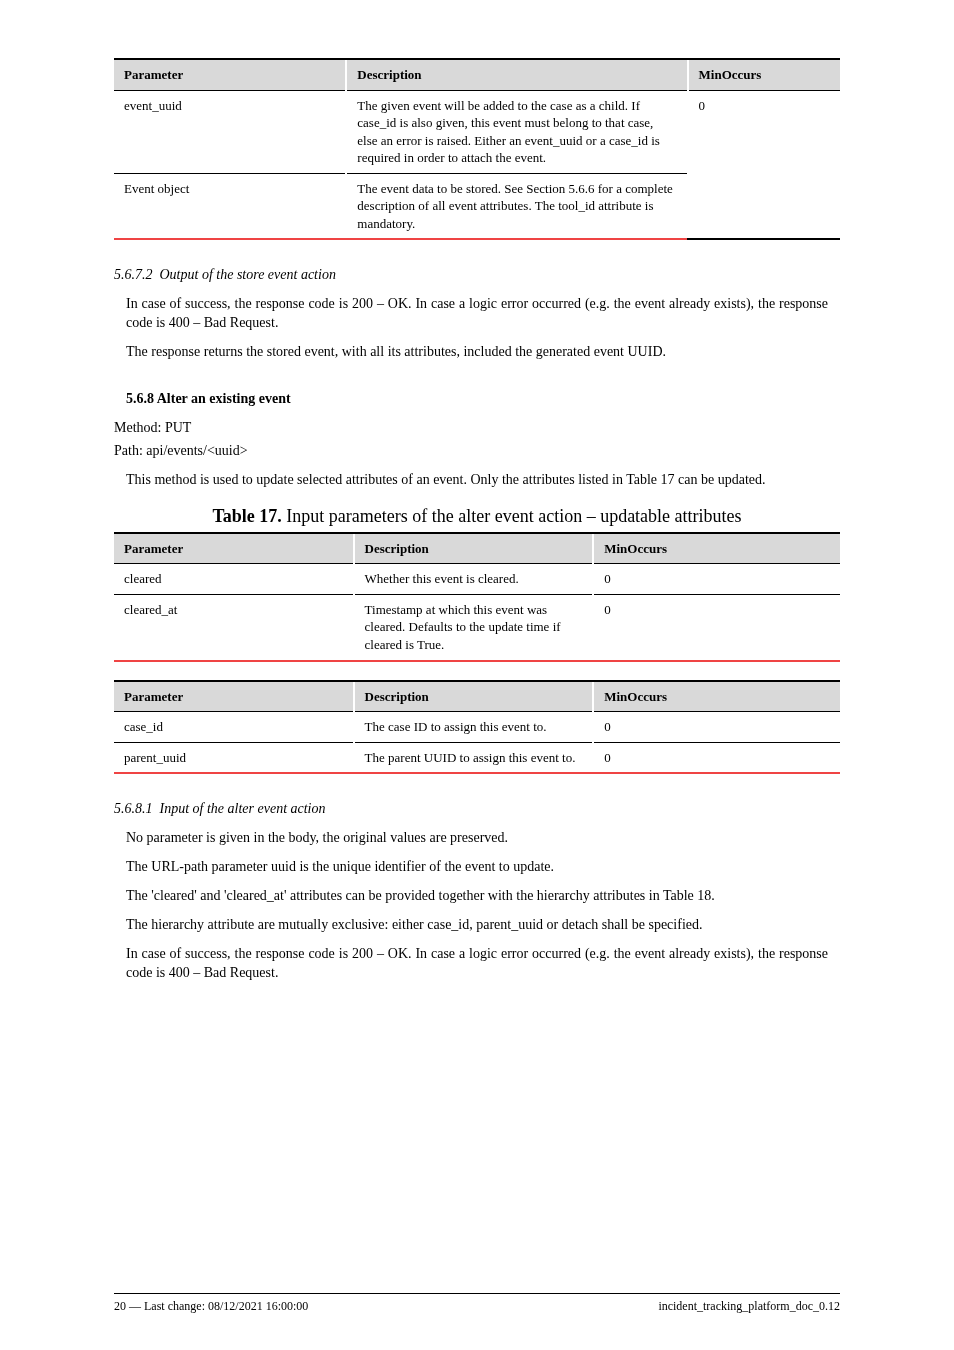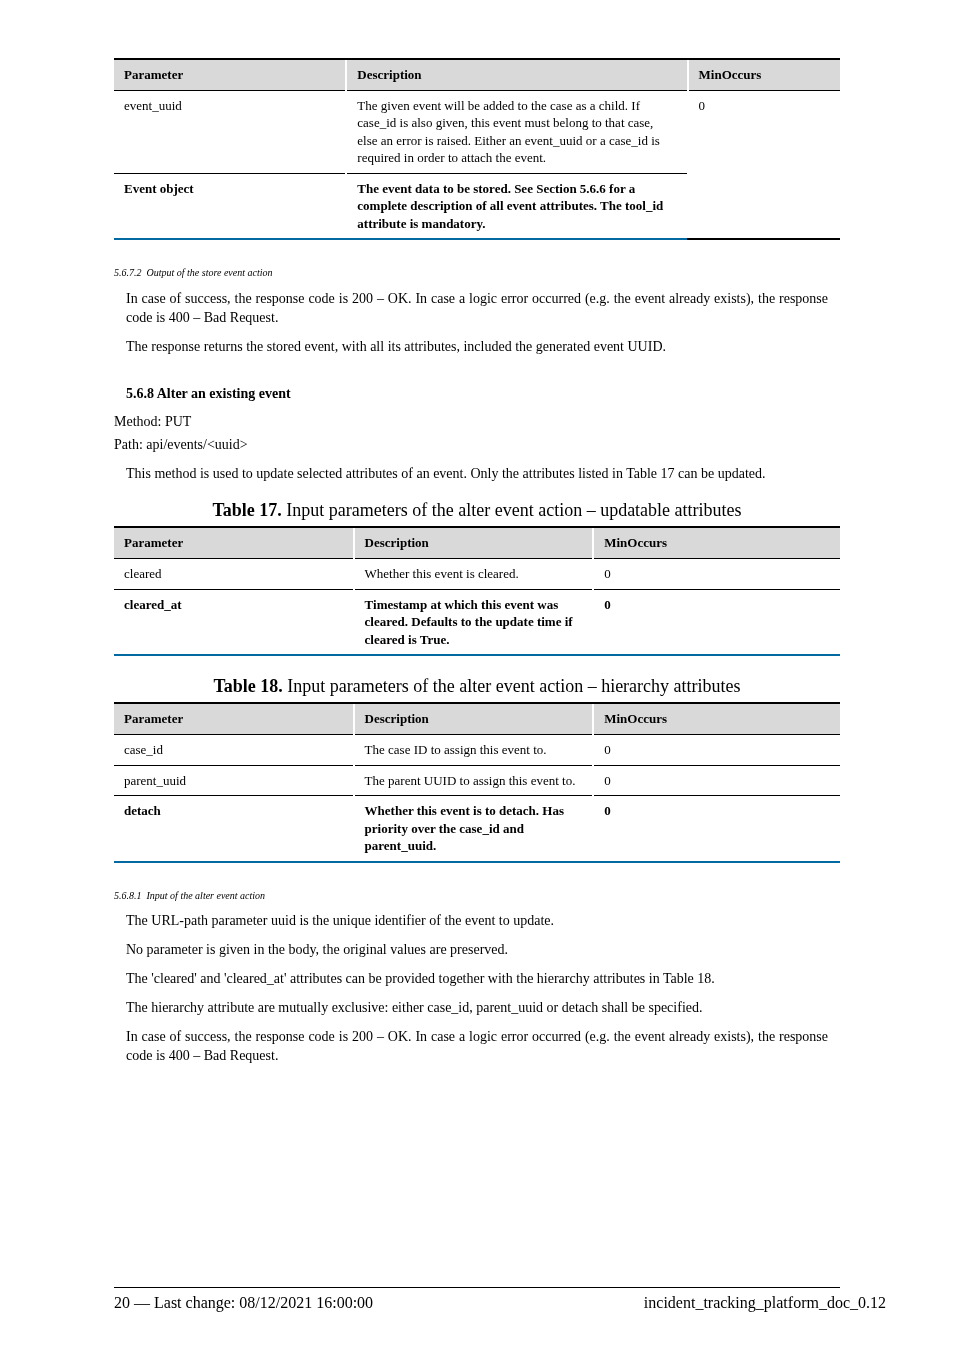--- a/index.html
+++ b/index.html
@@ -35,62 +35,61 @@
   table.tbl th {
     background: #d9d9d9;
     font-weight: bold;
   }
   
   table.tbl tr:first-child th,
   table.tbl tr:first-child td {
     border-top: 2px solid #000;
   }
   table.tbl tr:last-child td {
-    border-bottom: 2px solid #0369a1;
-    font-weight: bold;
+    border-bottom: 2px solid #ef4444;
   }
   
   table.tbl td, table.tbl th {
     border-bottom: 1px solid #000;
   }
   
   table.tbl th + th,
   table.tbl td + td {
     border-left: 2px solid #fff;
     margin-top: 38px;
   }
   
   h4.section {
     font-style: italic;
     font-weight: normal;
     margin: 26px 0 10px 0;
-    font-size: 10px;
+    font-size: 14px;
   }
   p { margin: 10px 12px; text-align: justify; }
   p.caption {
     text-align: center;
     font-size: 18px;
     margin: 14px 0 4px 0;
   }
   p.caption .b { font-weight: bold; }
   .footer {
     position: absolute;
     bottom: 36px;
     left: 0;
     width: 954px;
   }
   .footer .line {
     margin: 0 114px;
     border-top: 1px solid #000;
   }
   .footer .inner {
-    margin: 4px 68px 0 114px;
+    margin: 4px 114px 0 114px;
     display: flex;
     justify-content: space-between;
-    font-size: 16px;
+    font-size: 12px;
   }
 </style>
 </head>
 <body>
 
 <div class="page">
 
   <table class="tbl">
     <tbody>
         <tr>
@@ -138,54 +137,46 @@
       <td>0</td>
     </tr>
     <tr>
       <td>cleared_at</td>
       <td>Timestamp at which this event was cleared. Defaults to the update time if cleared is True.</td>
       <td>0</td>
     </tr>
   </tbody>
     </table>
 
-  <p class="caption">
-    <span class="b">Table 18.</span><span> Input parameters of the alter event action – hierarchy attributes</span>
-  </p>
   <table class="tbl">
     <tbody>
         <tr>
       <th style="width:33%">Parameter</th>
       <th style="width:33%">Description</th>
       <th style="width:34%">MinOccurs</th>
     </tr>
     <tr>
       <td>case_id</td>
       <td>The case ID to assign this event to.</td>
       <td>0</td>
     </tr>
     <tr>
       <td>parent_uuid</td>
       <td>The parent UUID to assign this event to.</td>
       <td>0</td>
     </tr>
-    <tr>
-      <td>detach</td>
-      <td>Whether this event is to detach. Has priority over the case_id and parent_uuid.</td>
-      <td>0</td>
-    </tr>
   </tbody>
     </table>
 
   <h4 class="section">
     <span>5.6.8.1</span>
     &nbsp;<span>Input of the alter event action</span>
   </h4>
+  <p>No parameter is given in the body, the original values are preserved.</p>
   <p>The URL-path parameter uuid is the unique identifier of the event to update.</p>
-  <p>No parameter is given in the body, the original values are preserved.</p>
   <p>The 'cleared' and 'cleared_at' attributes can be provided together with the hierarchy attributes in Table 18.</p>
   <p>The hierarchy attribute are mutually exclusive: either case_id, parent_uuid or detach shall be specified.</p>
 
   <p>In case of success, the response code is 200 – OK. In case a logic error occurred (e.g. the event already exists), the response code is 400 – Bad Request.</p>
 
   <div class="footer">
     <div class="line"></div>
     <div class="inner">
       <span>20  —  Last change: 08/12/2021 16:00:00</span>
       <span>incident_tracking_platform_doc_0.12</span>

